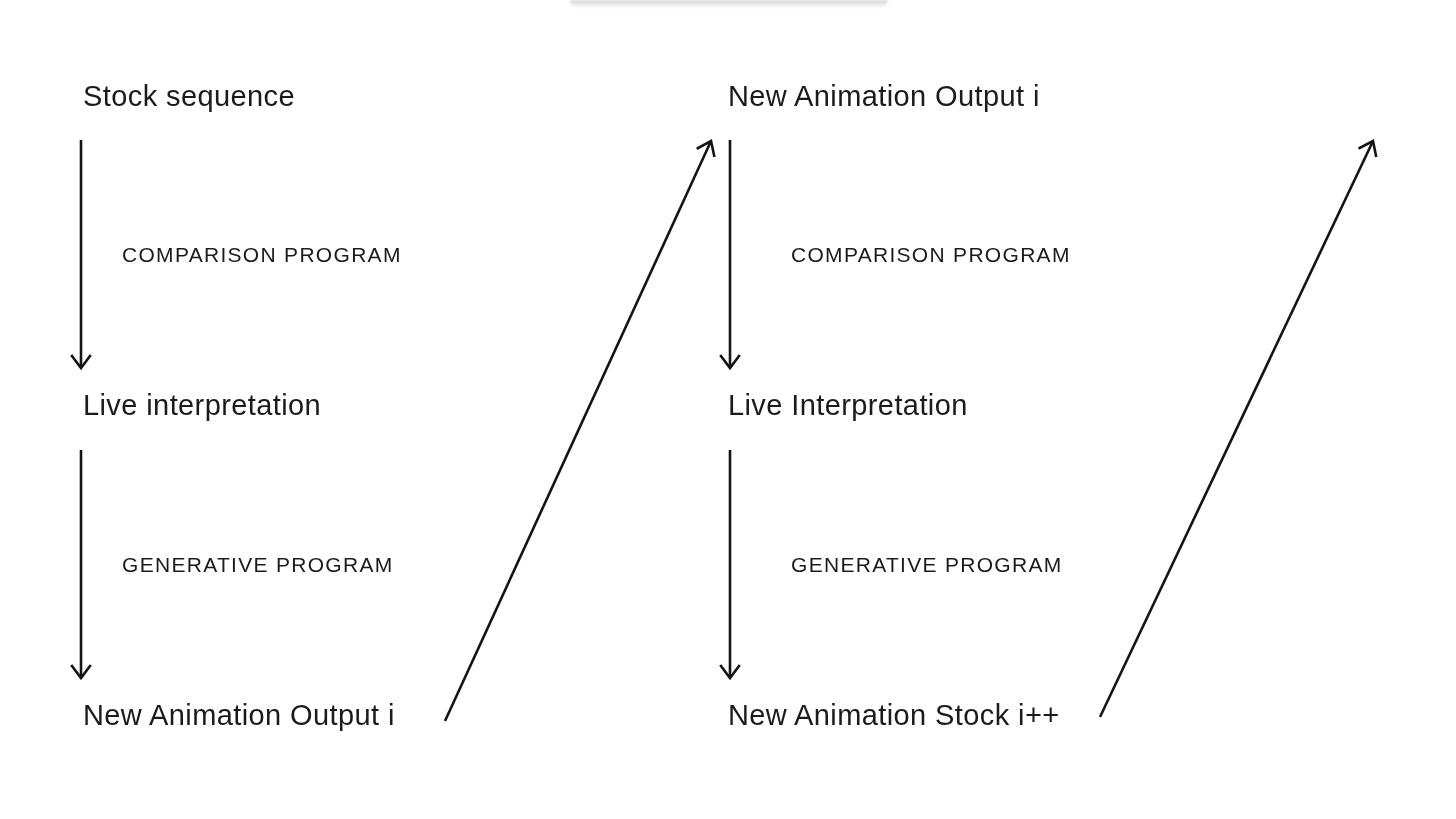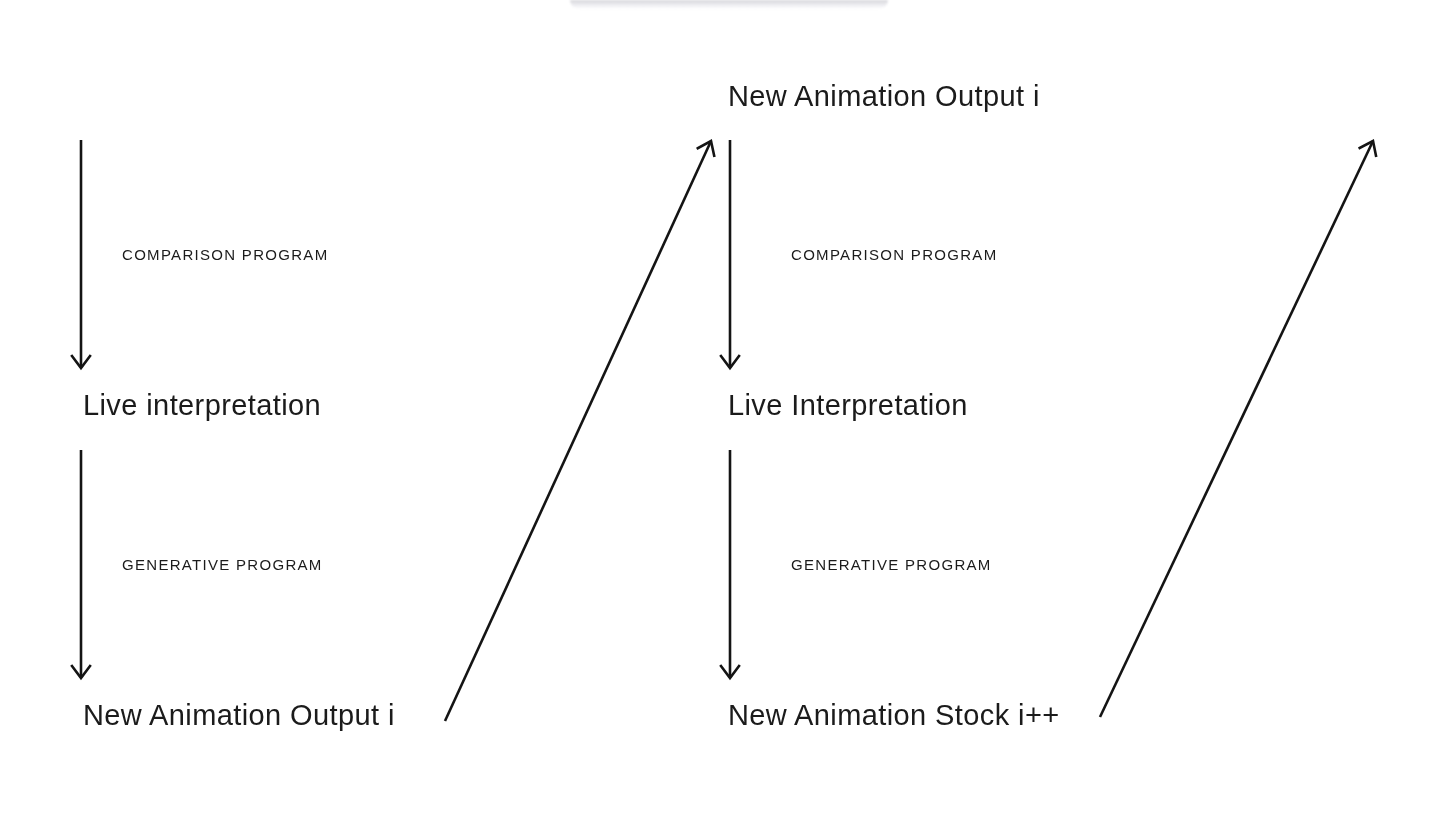--- a/index.html
+++ b/index.html
@@ -33,21 +33,21 @@
   .node-label {
     position: absolute;
     font-size: 29px;
     line-height: 34px;
     letter-spacing: 0.4px;
     color: #1b1b1b;
     white-space: nowrap;
   }
   .edge-label {
     position: absolute;
-    font-size: 15px;
+    font-size: 21px;
     line-height: 24px;
     letter-spacing: 1.3px;
     color: #1b1b1b;
     white-space: nowrap;
   }
 </style>
 </head>
 <body>
 
 <div class="canvas">
@@ -62,20 +62,21 @@
     </defs>
 
     <line x1="81" y1="140" x2="81" y2="368" stroke="#141414" stroke-width="2.6" marker-end="url(#ah)"></line>
     <line x1="81" y1="450" x2="81" y2="678" stroke="#141414" stroke-width="2.6" marker-end="url(#ah)"></line>
     <line x1="730" y1="140" x2="730" y2="368" stroke="#141414" stroke-width="2.6" marker-end="url(#ah)"></line>
     <line x1="730" y1="450" x2="730" y2="678" stroke="#141414" stroke-width="2.6" marker-end="url(#ah)"></line>
     <line x1="445" y1="721" x2="711" y2="141" stroke="#141414" stroke-width="2.6" marker-end="url(#ah)"></line>
     <line x1="1100" y1="717" x2="1373" y2="141" stroke="#141414" stroke-width="2.6" marker-end="url(#ah)"></line>
   </svg>
 
+  <div class="node-label" style="left:83px;  top:79px;">Stock sequence</div>
   <div class="edge-label" style="left:122px; top:243px;">COMPARISON PROGRAM</div>
   <div class="node-label" style="left:83px;  top:388px;">Live interpretation</div>
   <div class="edge-label" style="left:122px; top:553px;">GENERATIVE PROGRAM</div>
   <div class="node-label" style="left:83px;  top:698px;">New Animation Output i</div>
 
   <div class="node-label" style="left:728px; top:79px;">New Animation Output i</div>
   <div class="edge-label" style="left:791px; top:243px;">COMPARISON PROGRAM</div>
   <div class="node-label" style="left:728px; top:388px;">Live Interpretation</div>
   <div class="edge-label" style="left:791px; top:553px;">GENERATIVE PROGRAM</div>
   <div class="node-label" style="left:728px; top:698px;">New Animation Stock i++</div>

